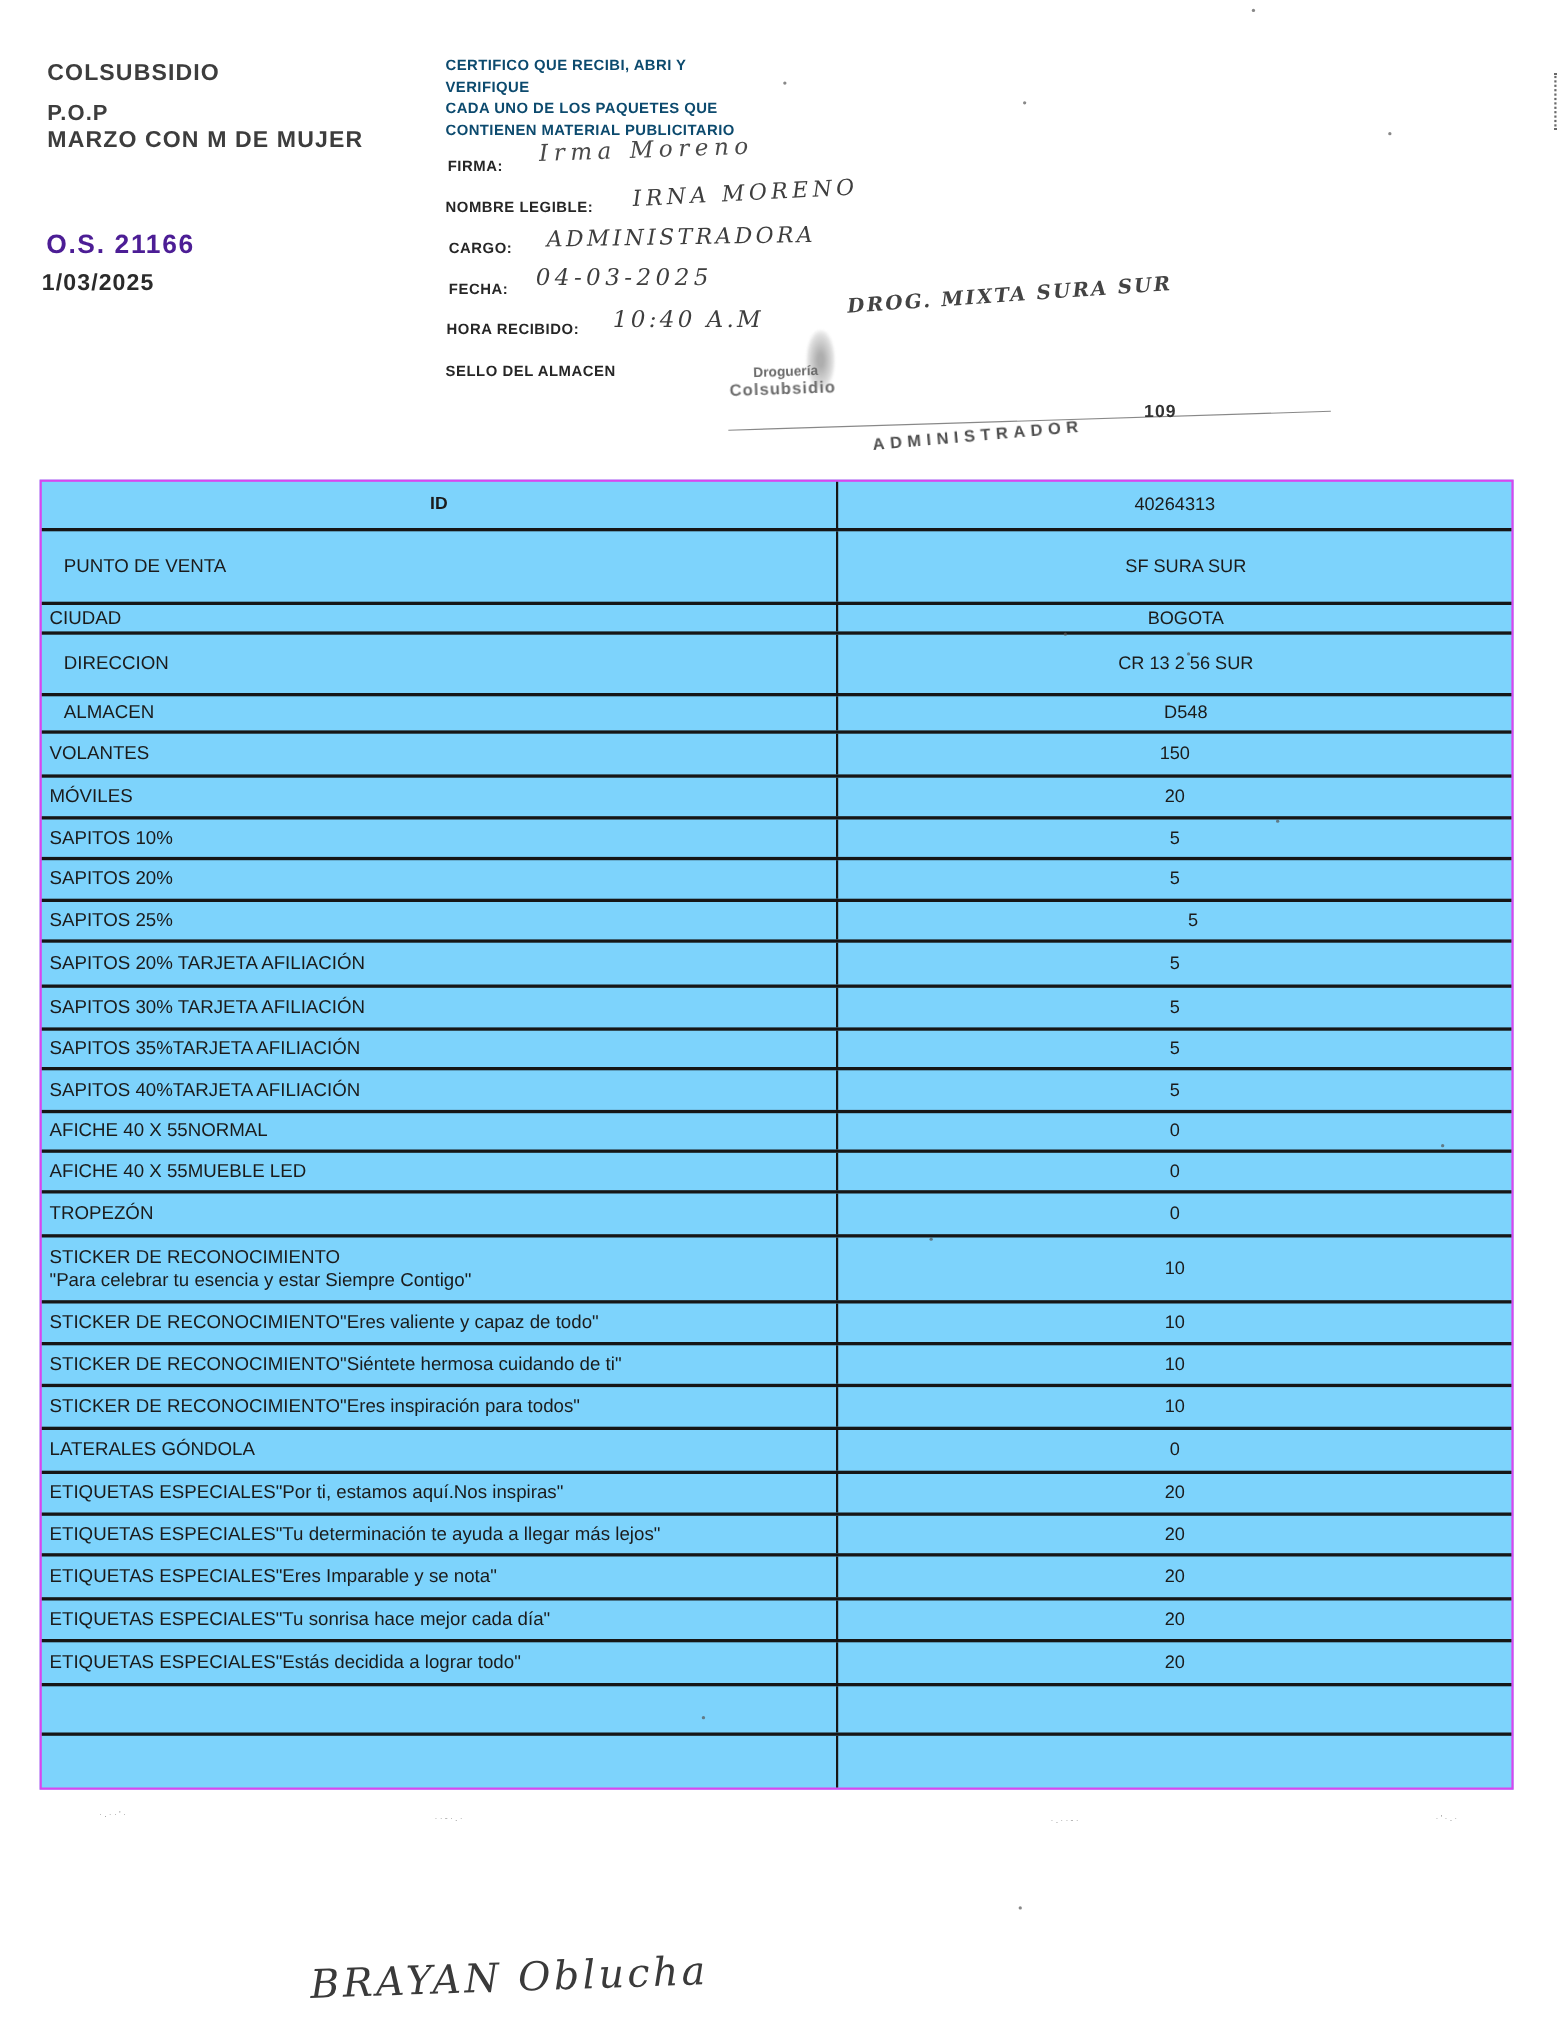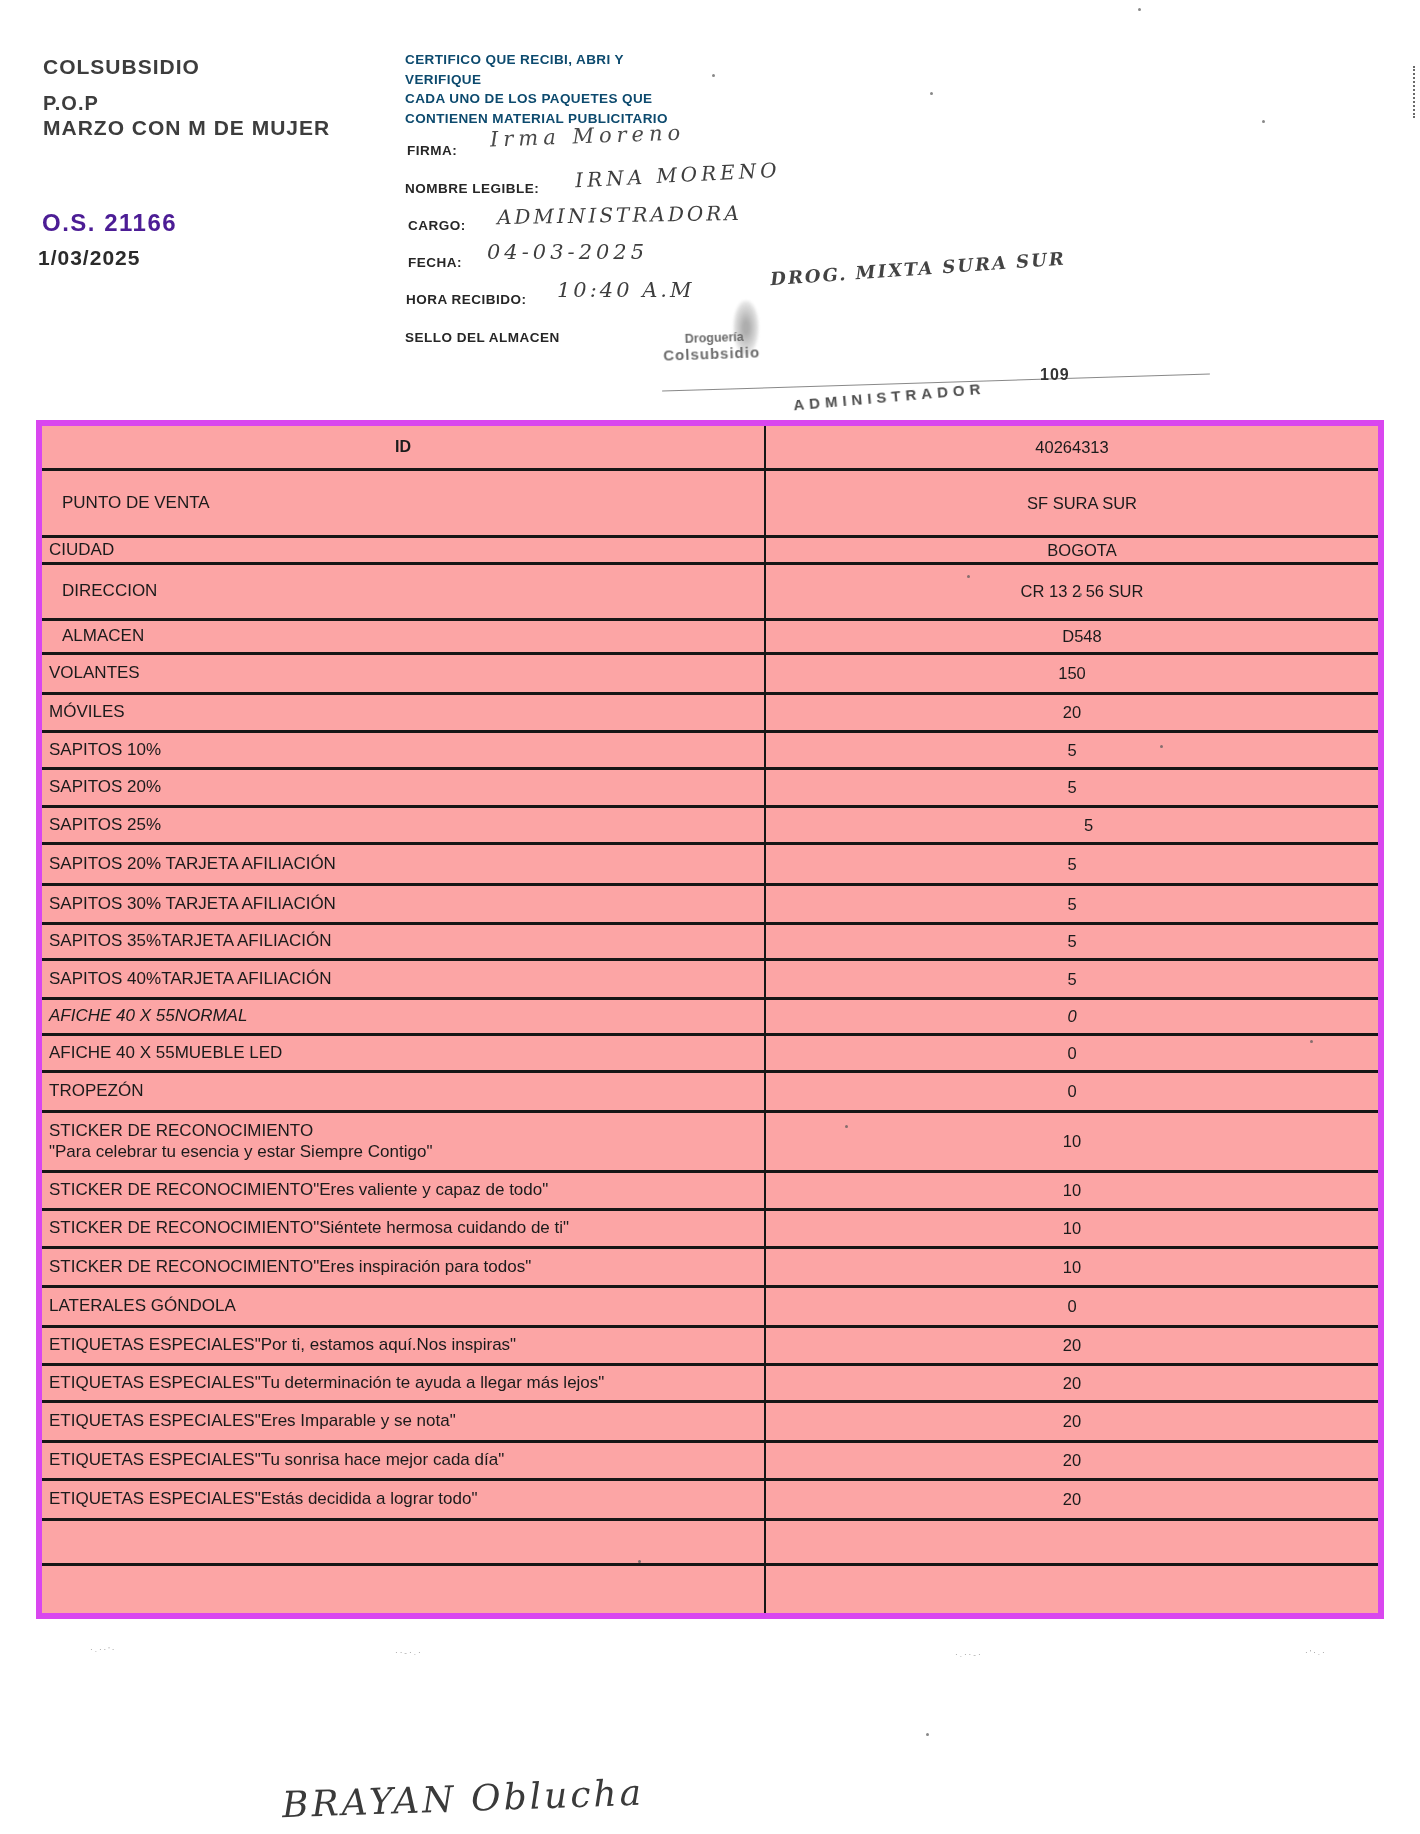--- a/index.html
+++ b/index.html
@@ -36,21 +36,21 @@
   .stamp-drogueria .s1{font-size:12.5px;font-weight:bold;padding-left:22px;}
   .stamp-drogueria .s2{font-size:15px;font-weight:bold;letter-spacing:1px;}
   .admin-line{left:662px;top:382px;width:548px;height:0;border-top:1.8px solid #6a6a6a;
         transform:rotate(-1.8deg);opacity:.8;}
   .admin-text{left:793px;top:388px;font-size:15px;font-weight:bold;color:#4f4f4f;
         letter-spacing:5px;transform:rotate(-5deg);filter:blur(0.3px);}
   .num-109{left:1040px;top:366px;font-size:16px;font-weight:bold;color:#333;letter-spacing:1px;}
   .ink-blob{left:733px;top:300px;width:26px;height:55px;border-radius:45%;
         background:radial-gradient(#9a9a9a 15%,#d8d8d8 60%,transparent 75%);filter:blur(1px);opacity:.8;}
   
-  .table{left:36px;top:420px;width:1336px;border:6px solid #d946ef;background:#fca5a5;}
+  .table{left:36px;top:436px;width:1336px;border:2px solid #d946ef;background:#7dd3fc;}
   .trow{display:flex;box-sizing:border-box;border-bottom:3px solid #161616;}
   .trow:last-child{border-bottom:none;}
   .cell-l{width:724px;border-right:2px solid #161616;display:flex;flex-direction:column;
         justify-content:center;padding-left:7px;box-sizing:border-box;font-size:17px;line-height:1.18;}
   .cell-r{flex:1;display:flex;align-items:center;justify-content:center;font-size:16.5px;}
   .b{font-weight:normal;padding-left:20px;}
   .idrow .cell-l{align-items:center;padding-left:0;font-weight:bold;font-size:16px;}
   
   .smudge{font-size:8px;color:#9b9b9b;letter-spacing:2px;filter:blur(0.4px);white-space:nowrap;}
   .speck{width:3px;height:3px;background:#555;border-radius:50%;opacity:.7;}
@@ -174,21 +174,21 @@
             <div>SAPITOS 35%TARJETA AFILIACIÓN</div>
           </div>
           <div class="cell-r">5</div>
         </div>
         <div class="trow" style="height: 39px;">
           <div class="cell-l">
             <div>SAPITOS 40%TARJETA AFILIACIÓN</div>
           </div>
           <div class="cell-r">5</div>
         </div>
-        <div class="trow" style="height: 36px; font-style: italic;">
+        <div class="trow" style="height: 36px;">
           <div class="cell-l">
             <div>AFICHE 40 X 55NORMAL</div>
           </div>
           <div class="cell-r">0</div>
         </div>
         <div class="trow" style="height: 37px;">
           <div class="cell-l">
             <div>AFICHE 40 X 55MUEBLE LED</div>
           </div>
           <div class="cell-r">0</div>

